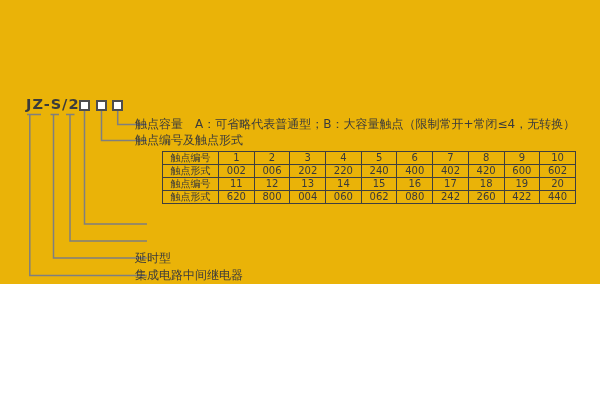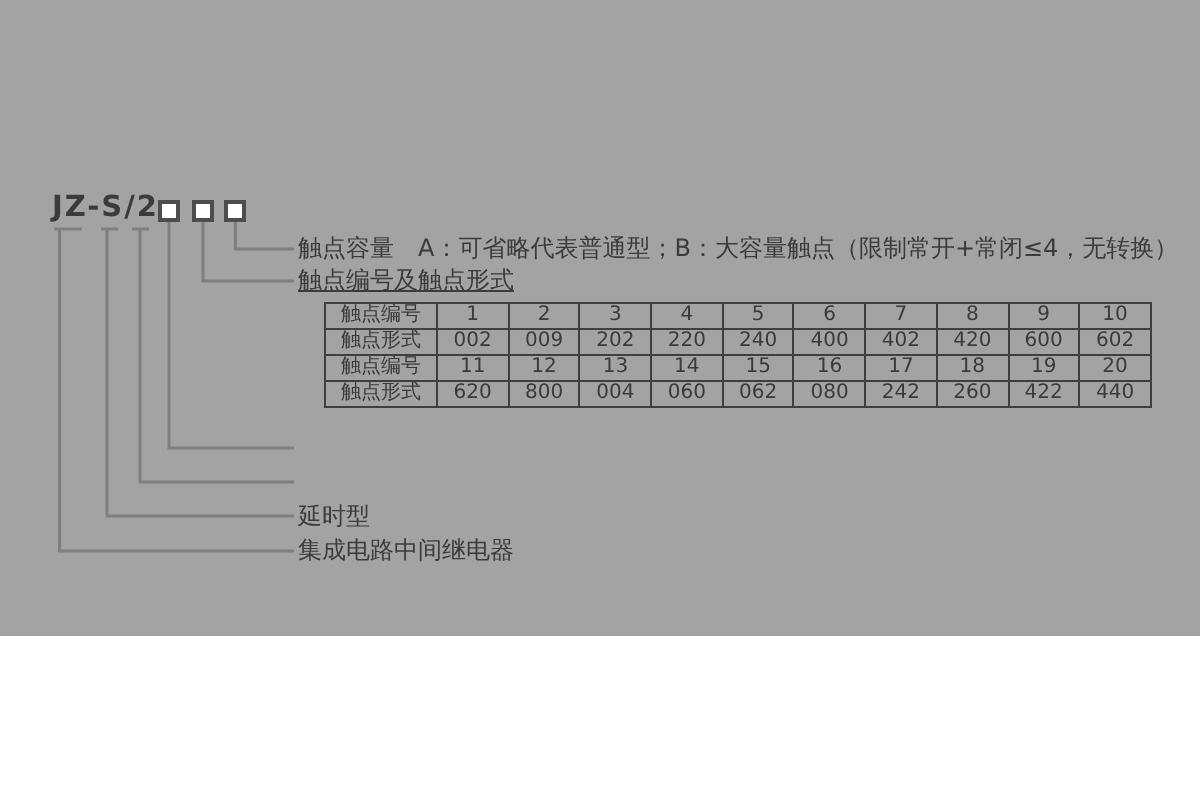--- a/index.html
+++ b/index.html
@@ -1,27 +1,27 @@
 <!DOCTYPE html>
 <html><head>
 <meta charset="utf-8">
 <style>
   html,body{margin:0;padding:0;background:#ffffff;}
-  #page{position:relative;width:600px;height:318px;background:#a3a3a3;overflow:hidden;
+  #page{position:relative;width:600px;height:284px;background:#eab308;overflow:hidden;
         font-family:"DejaVu Sans","Liberation Sans",sans-serif;color:#3b3b3b;}
   #leader-svg{position:absolute;left:0;top:0;width:600px;height:400px;}
   .model-title{position:absolute;left:26px;top:96px;font-size:14.5px;font-weight:600;
         letter-spacing:1px;color:#3b3b3b;white-space:nowrap;}
   .model-box{position:absolute;top:100px;width:11px;height:11px;box-sizing:border-box;
         border:2px solid #4d4d4d;background:#ffffff;}
   #model-box-1{left:79px;} #model-box-2{left:96px;} #model-box-3{left:112px;}
-  .annotation{position:absolute;left:149px;font-size:12px;line-height:14px;
+  .annotation{position:absolute;left:135px;font-size:12px;line-height:14px;
         color:#3b3b3b;white-space:nowrap;}
   #ann-capacity{top:117px;}
-  #ann-number-form{top:133px;text-decoration:underline;}
+  #ann-number-form{top:133px;}
   #ann-delay-action{top:217px;}
   #ann-shell{top:234px;}
   #ann-delay-type{top:251px;}
   #ann-relay-name{top:268px;}
   table.contact-table{position:absolute;left:162px;top:151px;border-collapse:collapse;
         table-layout:fixed;}
   table.contact-table td{border:1.3px solid #3f3f3f;font-size:10px;color:#3a3a3a;
         text-align:center;height:12px;line-height:12px;padding:0;width:34.7px;
         white-space:nowrap;overflow:hidden;}
   table.contact-table td.hdr{width:55px;}
@@ -69,21 +69,21 @@
           <td>5</td>
           <td>6</td>
           <td>7</td>
           <td>8</td>
           <td>9</td>
           <td>10</td>
         </tr>
         <tr>
           <td class="hdr">触点形式</td>
           <td>002</td>
-          <td>009</td>
+          <td>006</td>
           <td>202</td>
           <td>220</td>
           <td>240</td>
           <td>400</td>
           <td>402</td>
           <td>420</td>
           <td>600</td>
           <td>602</td>
         </tr>
         <tr>

